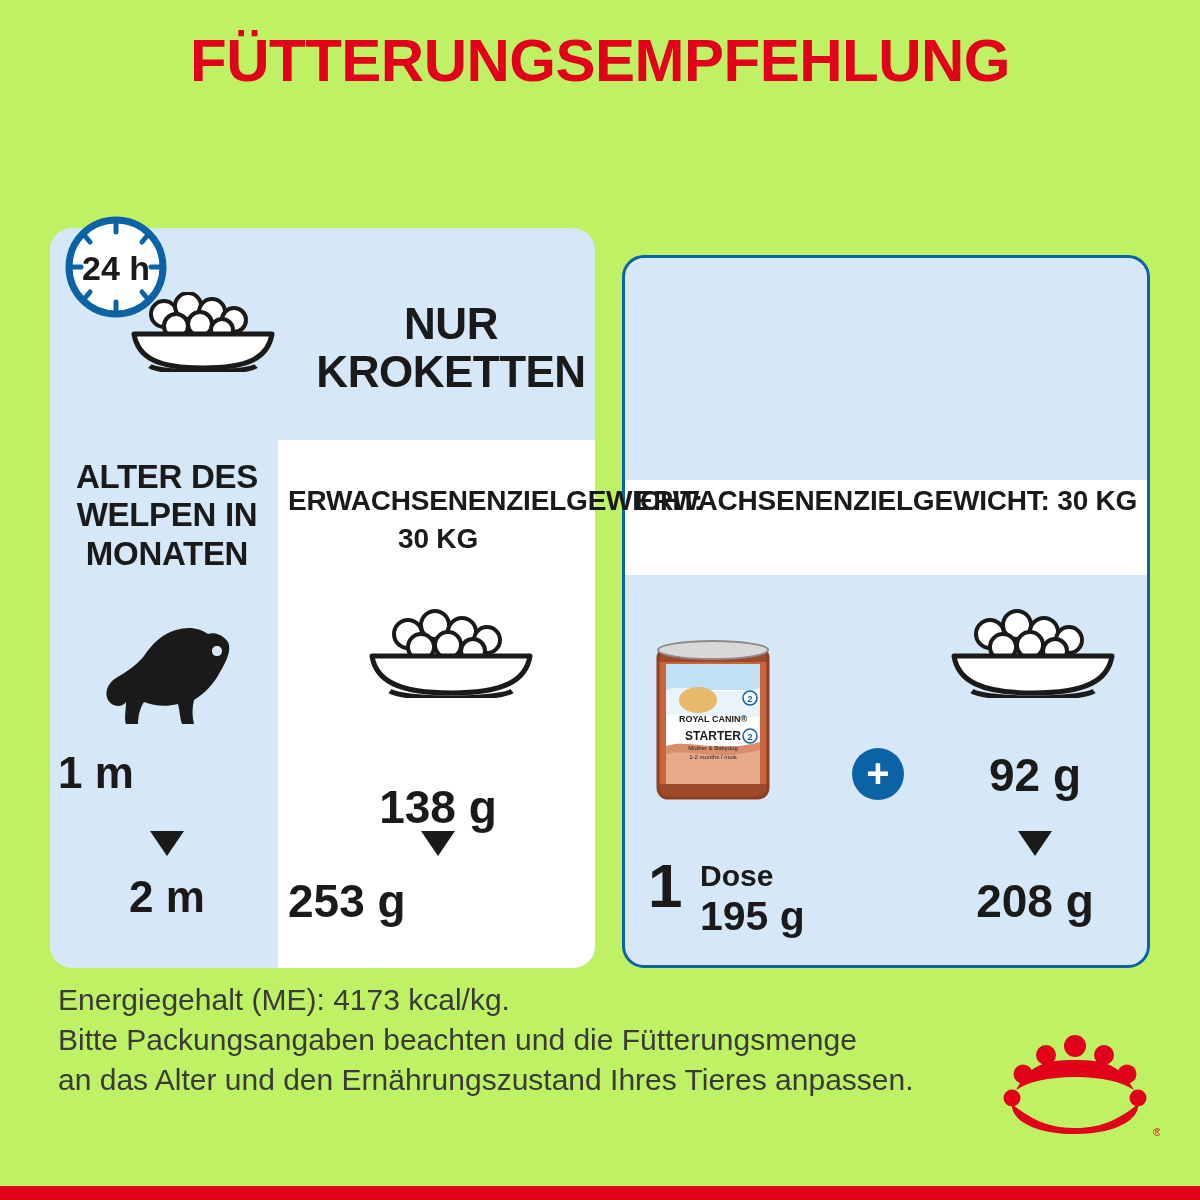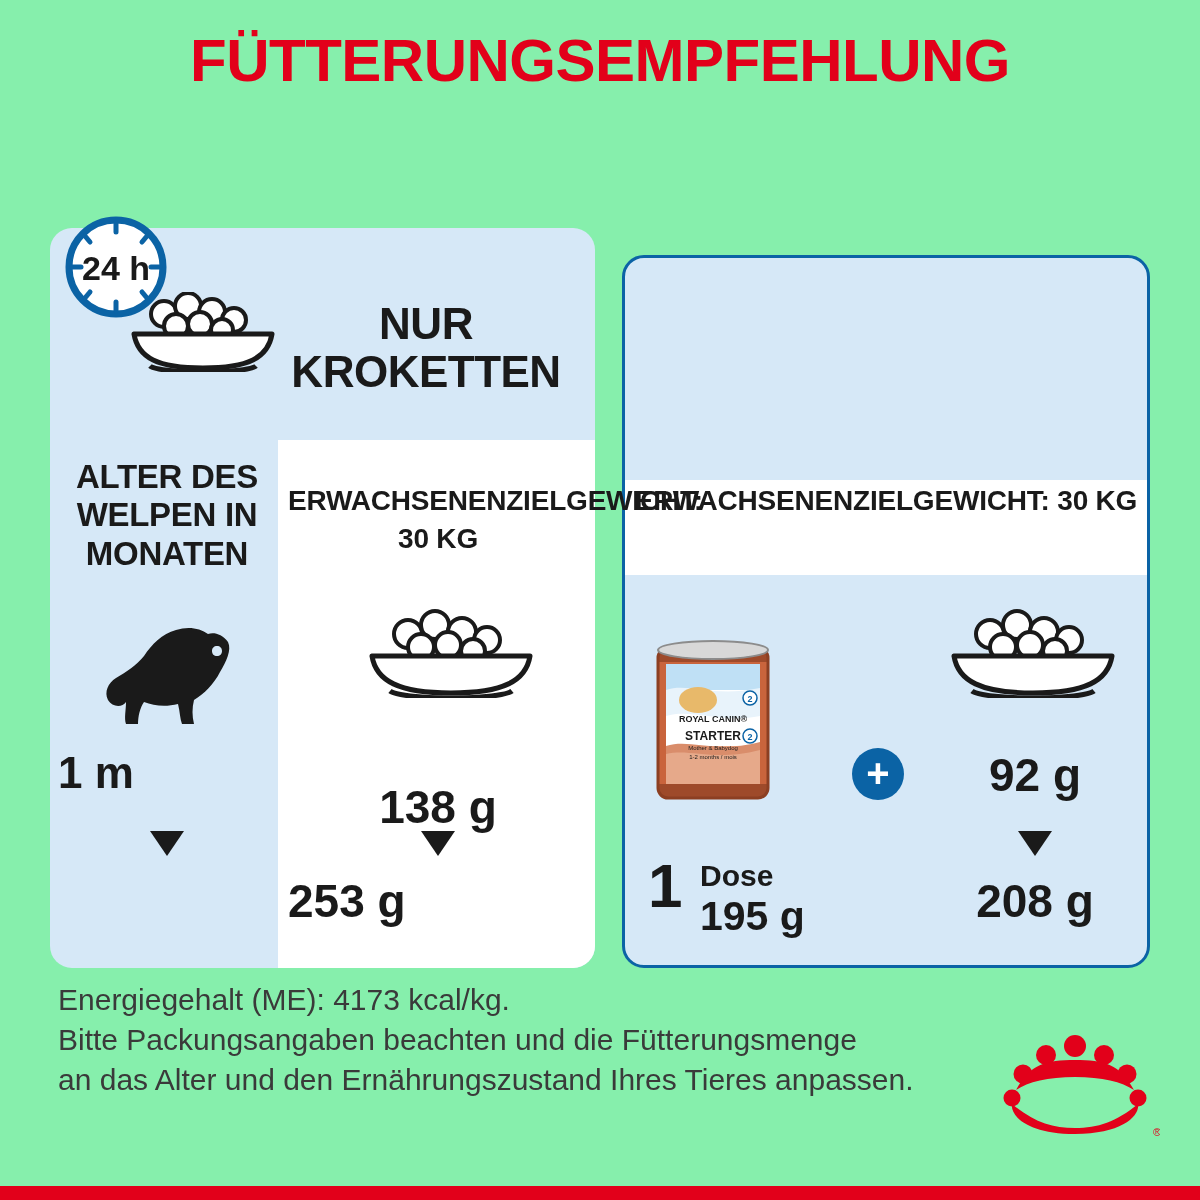--- a/index.html
+++ b/index.html
@@ -5,21 +5,21 @@
   * { box-sizing: border-box; margin: 0; padding: 0; }
   html, body {
     width: 1200px; height: 1200px;
     background: #ffffff;
     font-family: "Liberation Sans", sans-serif;
     overflow: hidden;
   }
   .page {
     position: relative;
     width: 1200px; height: 1200px;
-    background: #86efac;
+    background: #bef264;
   }
 
   
   .title {
     position: absolute;
     top: 28px; left: 0; width: 1200px;
     text-align: center;
     color: #E2001A;
     font-size: 60px;
     font-weight: 700;
@@ -58,21 +58,21 @@
   .clock {
     position: absolute;
     left: 42px; top: 215px;
     width: 148px; height: 104px;
   }
   .clock svg { display: block; }
 
   
   .head-dry {
     position: absolute;
-    left: 268px; top: 300px;
+    left: 293px; top: 300px;
     width: 316px;
     text-align: center;
     font-size: 44px; font-weight: 700; color: #1A1A1A;
     line-height: 1.08;
     letter-spacing: -0.5px;
   }
   .head-mix {
     position: absolute;
     left: 626px; top: 272px;
     width: 520px;
@@ -316,20 +316,21 @@
                M121 34 C124 34 126 36 126 39 C126 42 124 44 121 44 C118 44 116 42 116 39 C116 36 118 34 121 34 Z" fill="#1A1A1A"></path>
     </svg>
   </div>
 
   <div class="age-from">1 m</div>
   <div class="arrow-age">
     <svg viewBox="0 0 38 30" width="38" height="30">
         <path d="M2 3 H36 L19 28 Z" fill="#1A1A1A"></path>
       </svg>
   </div>
+  <div class="age-to">2 m</div>
 
   <div class="weight-dry">ERWACHSENENZIELGEWICHT: 30 KG</div>
 
   <div class="bowl-dry">
     <svg viewBox="0 0 190 90" width="190" height="90">
       <g fill="#ffffff" stroke="#1A1A1A" stroke-width="4">
         <circle cx="52" cy="26" r="14"></circle>
         <circle cx="79" cy="17" r="14"></circle>
         <circle cx="106" cy="24" r="14"></circle>
         <circle cx="131" cy="32" r="13"></circle>

